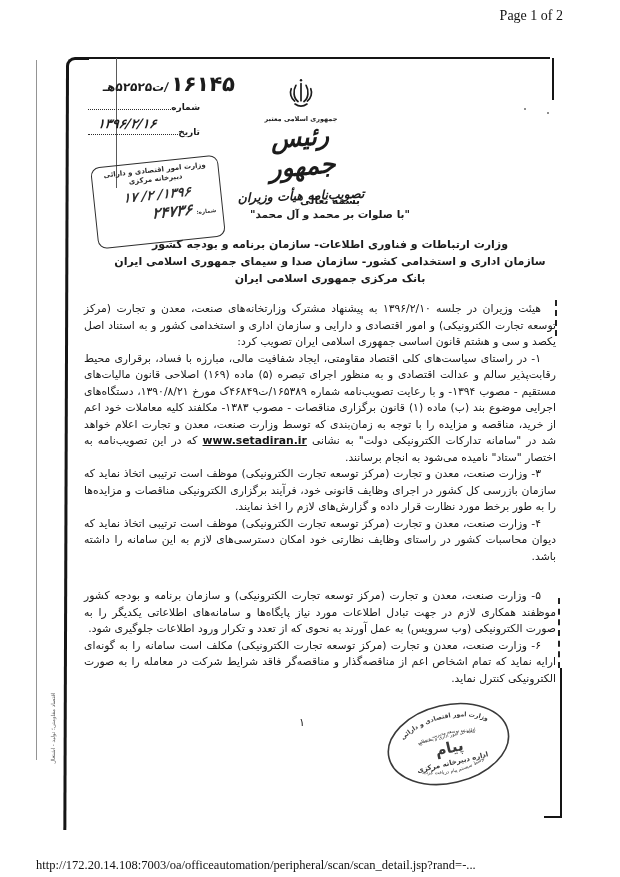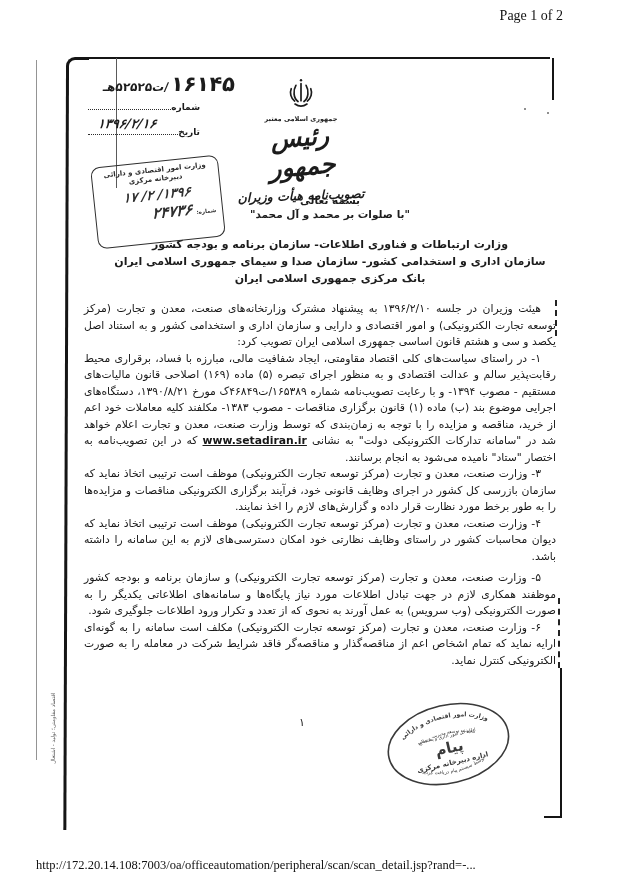--- a/index.html
+++ b/index.html
@@ -42,21 +42,21 @@
   .letterhead .doctype{font-size:12.5px;font-weight:bold;font-style:italic;transform:rotate(-2deg);margin-top:7px;}
   
   .center-block{left:110px;right:70px;text-align:center;direction:rtl;font-weight:bold;}
   .besmeleh{top:194px;font-size:10.5px;}
   .salavat{top:208px;font-size:10.5px;}
   .addressees{top:237px;font-size:11px;line-height:16.8px;}
   
   .body-text{left:84px;right:64px;top:301px;direction:rtl;text-align:justify;
     font-size:10.8px;line-height:16.5px;color:#181818;}
   .body-text p{margin:0;text-indent:15px;}
-  .body-text p.gap{margin-top:5px;}
+  .body-text p.gap{margin-top:23px;}
   .url{direction:ltr;unicode-bidi:embed;text-decoration:underline;font-weight:bold;}
   .page-num{left:290px;top:716px;width:24px;text-align:center;font-size:11px;}
   
   .oval-stamp{left:374px;top:697px;transform:rotate(-13deg);color:#3a3a3a;}
   
   .margin-note{left:50px;top:572px;height:192px;writing-mode:vertical-rl;transform:rotate(180deg);
     font-size:5.5px;letter-spacing:1px;color:#3c3c3c;opacity:.85;white-space:nowrap;}
   .speck{width:2px;height:2px;background:#6a6a6a;border-radius:50%;}
 </style>
 </head>

